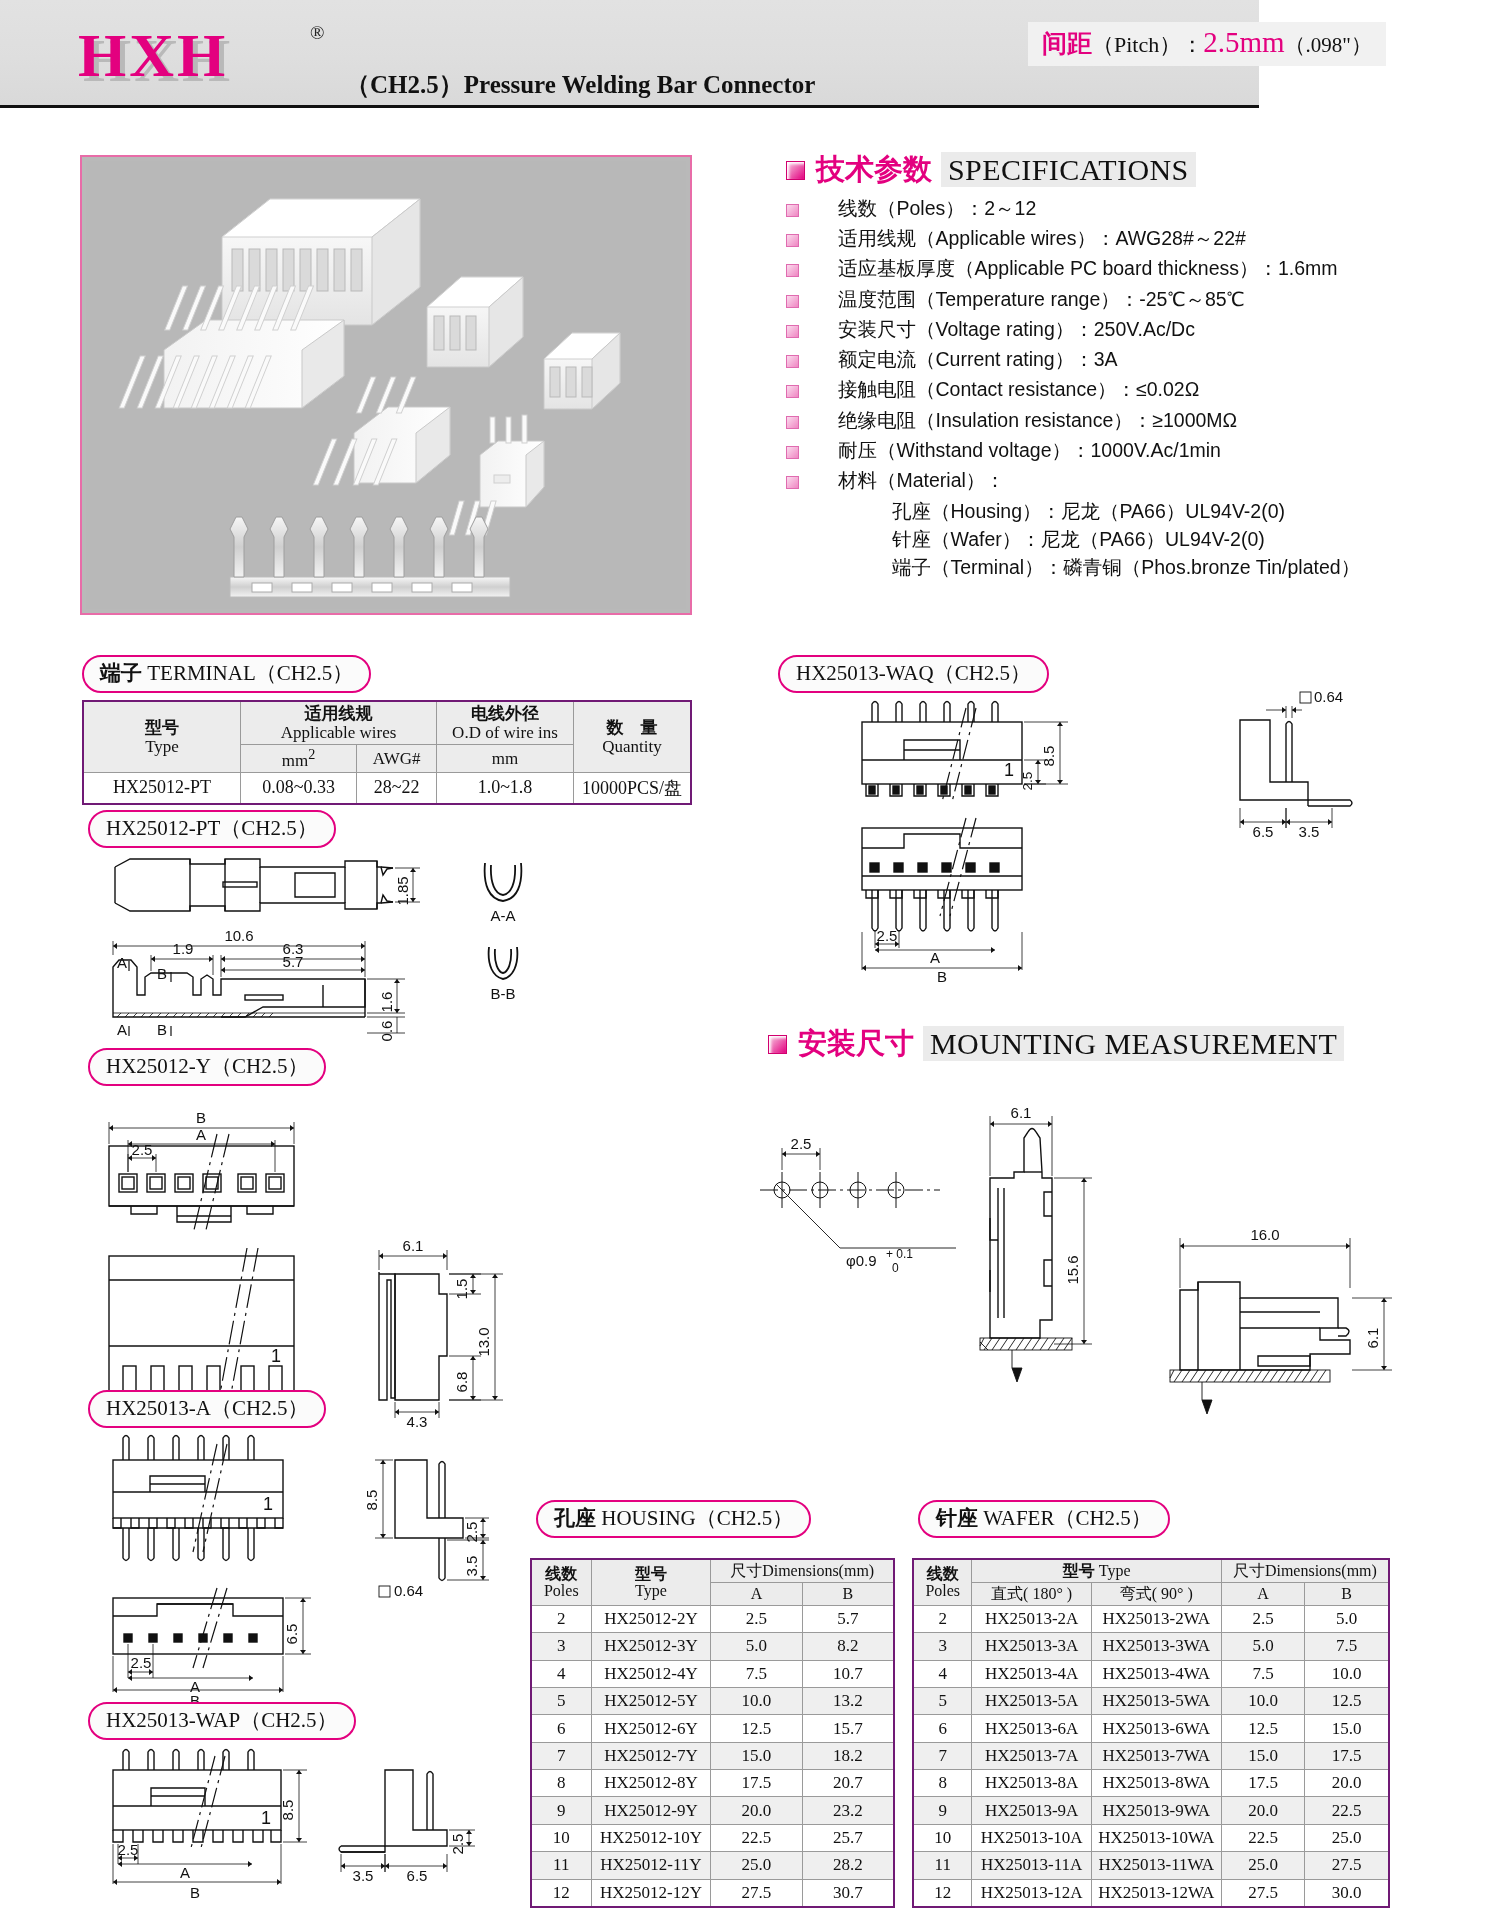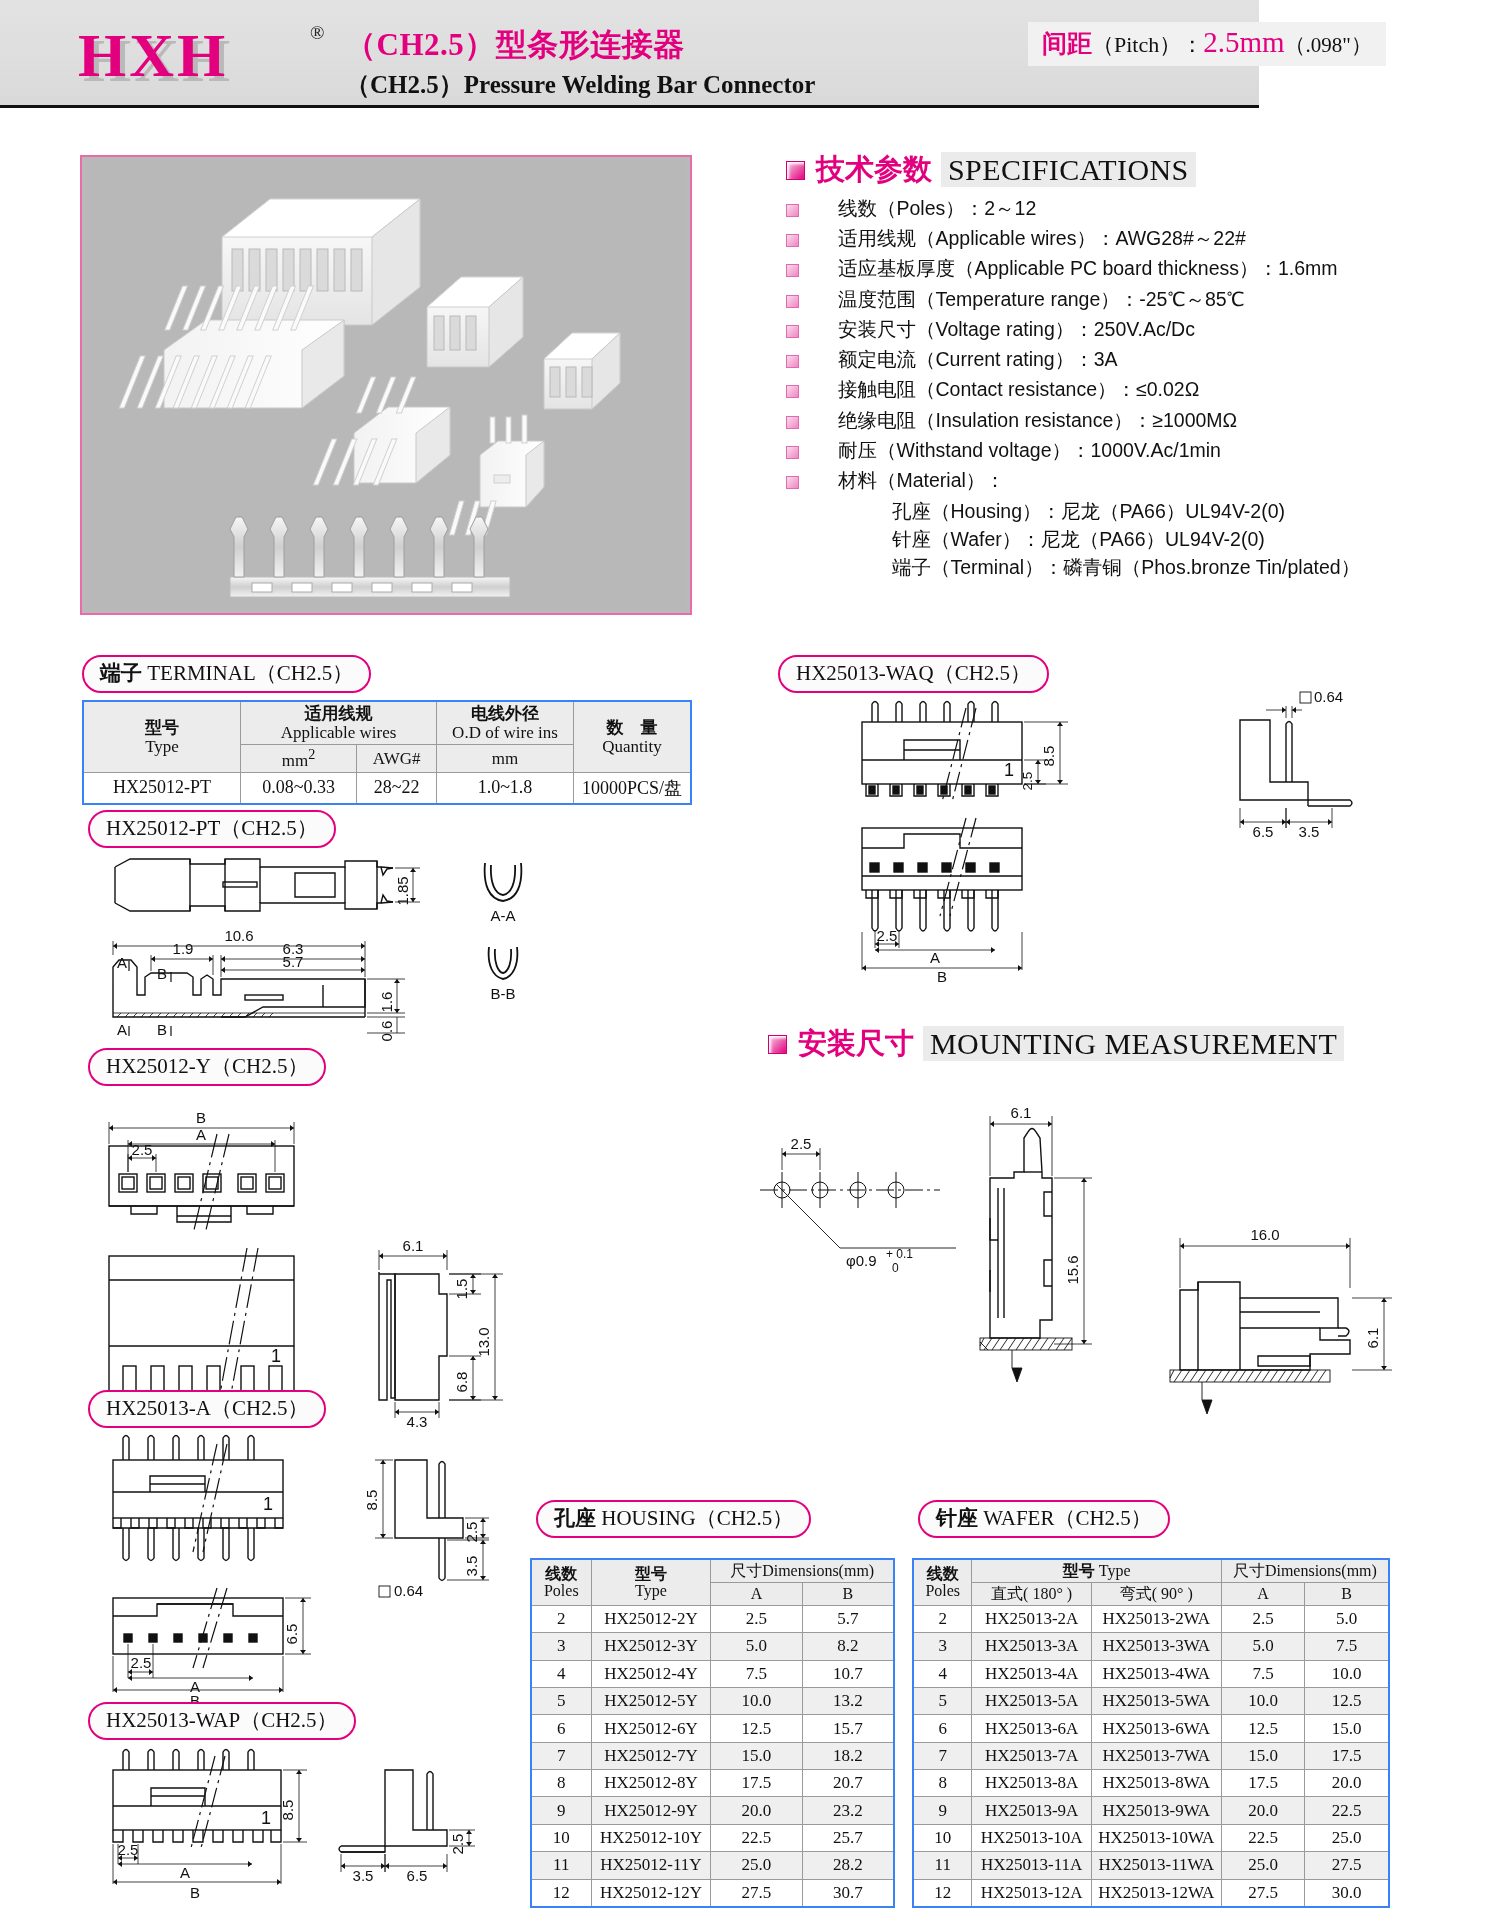--- a/index.html
+++ b/index.html
@@ -81,21 +81,21 @@
   
   table.dt{border-collapse:collapse;position:absolute;background:#fff;}
   table.dt td,table.dt th{
     border:1px solid #9a9a9a;
     font-family:"Liberation Serif",serif;
     text-align:center;color:#111;padding:0;
   }
   table.dt thead th{background:#ececec;font-weight:normal;}
   table.dt tbody tr:nth-child(odd) td{background:#ffffff;}
   table.dt tbody tr:nth-child(even) td{background:#efefef;}
-  table.dt{border:2px solid #3b82f6;}
+  table.dt{border:2px solid #701a75;}
 
   
   #terminal-table{left:82px;top:700px;width:610px;}
   #terminal-table th{font-size:17px;line-height:1.12;padding:2px 3px;}
   #terminal-table td{font-size:18px;padding:3px 3px;}
 
   
   #housing-table{left:530px;top:1558px;width:365px;}
   #housing-table th{font-size:16px;line-height:1.12;padding:2px 2px;}
   #housing-table td{font-size:17px;padding:3.2px 2px;}
@@ -116,21 +116,20 @@
   .pinone{font-family:"Liberation Serif",serif;fill:#e3007f;font-size:18px;}
 </style>
 </head>
 <body>
 
 <div class="page">
 
   <div class="header">
     <div class="logo">HXH</div>
     <div class="logo-r">®</div>
-    <div class="title-cn">（CH2.5）型条形连接器</div>
     <div class="title-en">（CH2.5）Pressure Welding Bar Connector</div>
     <div class="pitch-box">
       <span class="pitch-cn">间距</span><span class="pitch-lbl">（Pitch）：</span><span class="pitch-val">2.5mm</span><span class="pitch-inch">（.098"）</span>
     </div>
   </div>
 
   <div class="photo-frame">
     <div class="photo-inner"></div>
     <svg width="600" height="450" style="position:absolute;left:0;top:0;">
       <defs>

